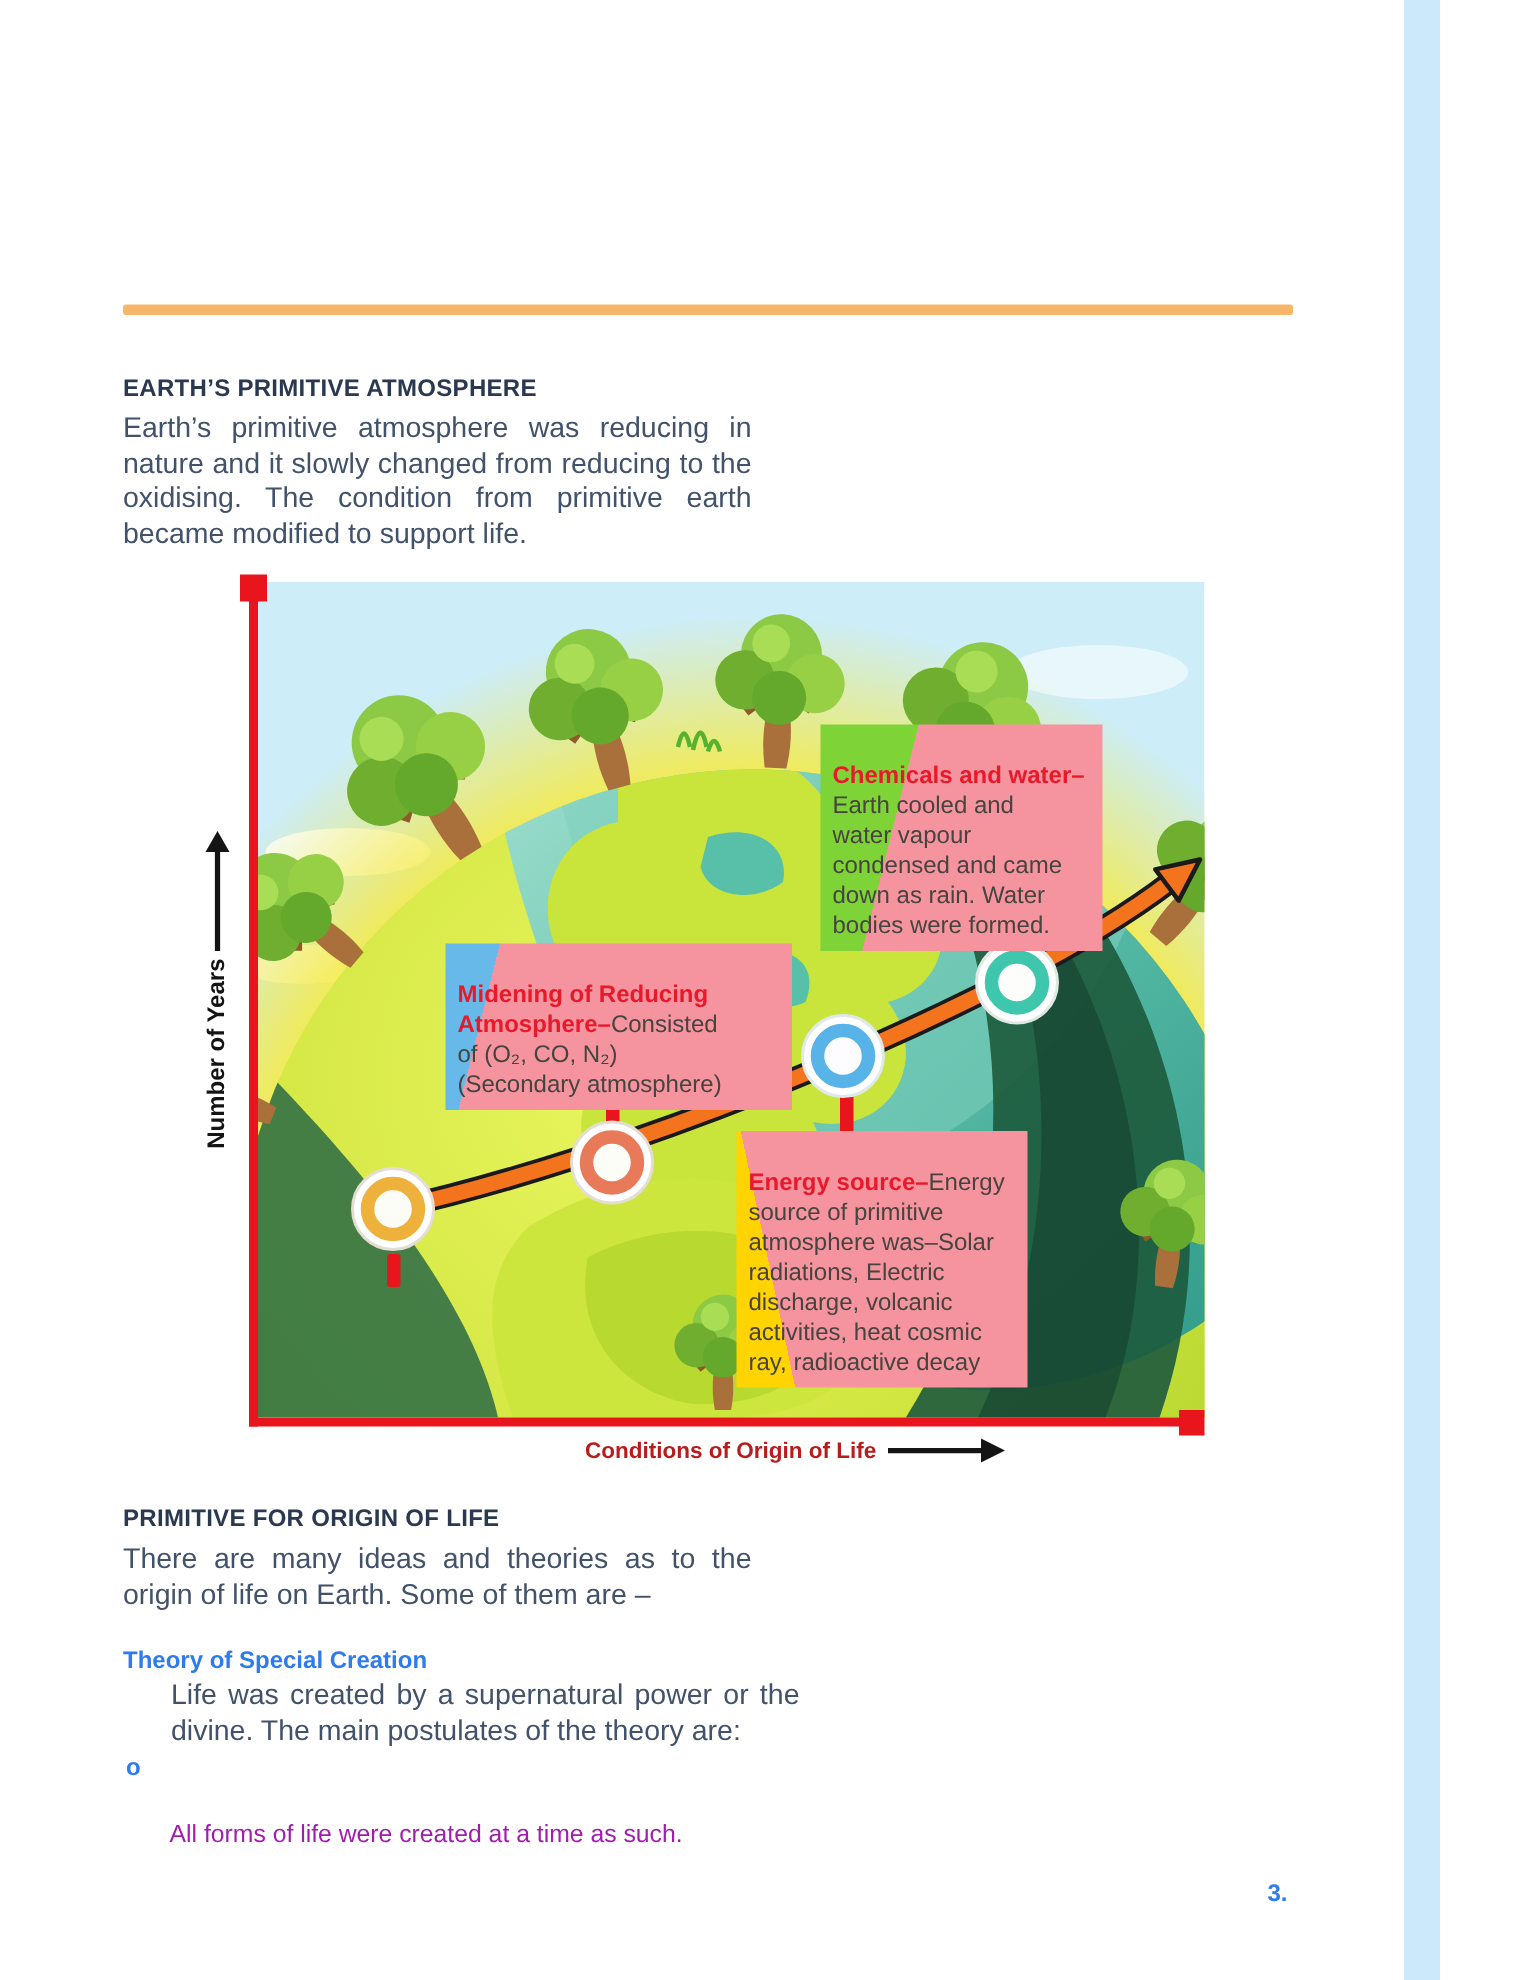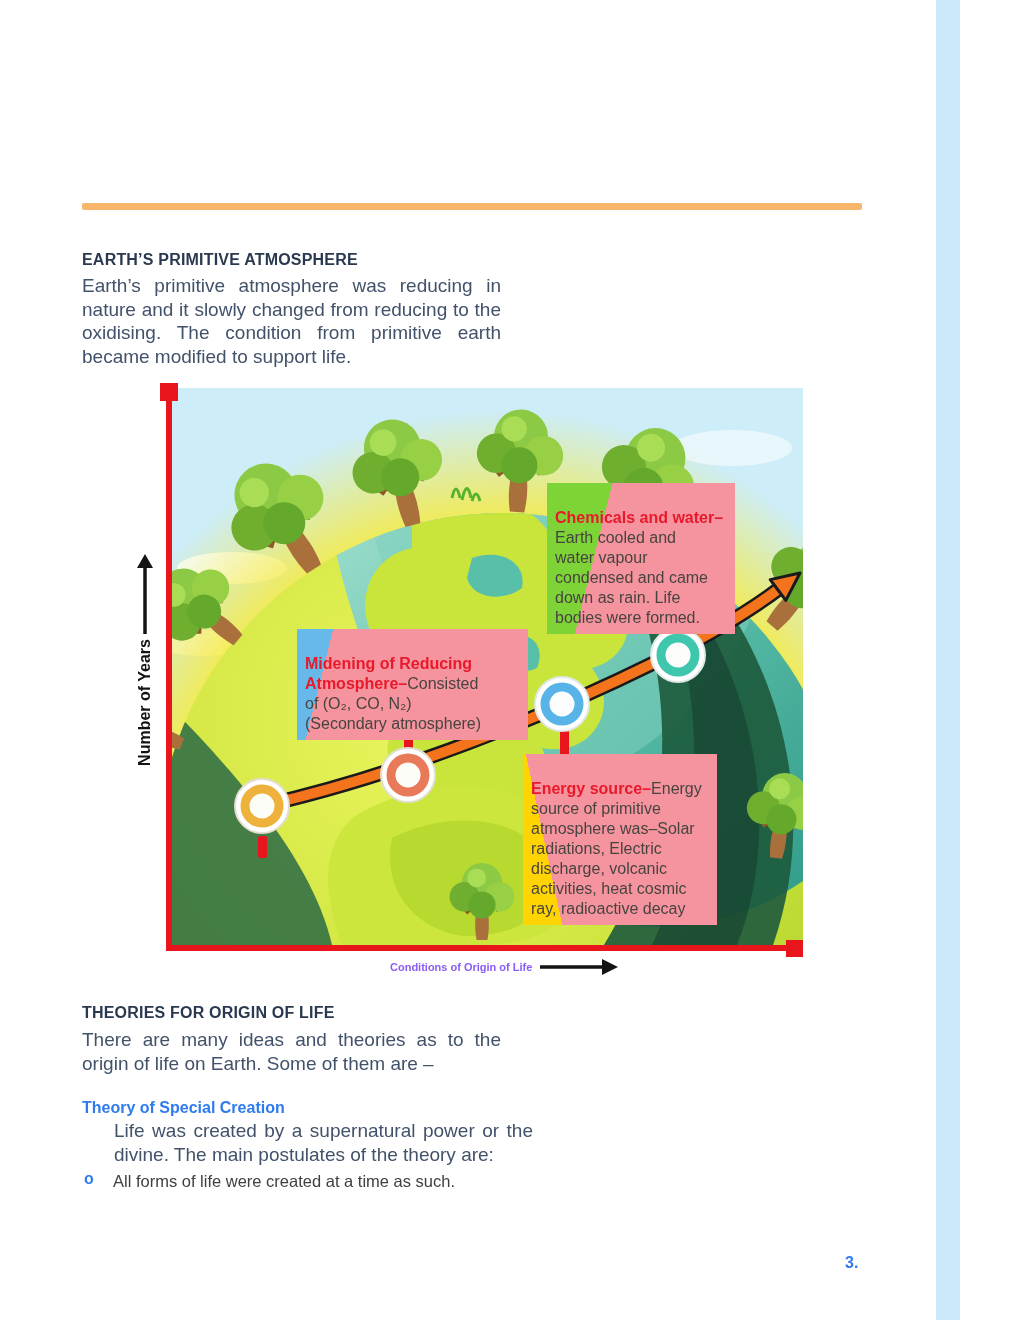--- a/index.html
+++ b/index.html
@@ -53,21 +53,20 @@
     left:387px; top:100px; width:188px; min-height:120px;
     background:linear-gradient(104deg, #7ed337 0 29%, #f5949e 29%);
   }
   .co-midening{
     left:137px; top:246px; width:231px; min-height:89px;
     background:linear-gradient(104deg, #66b9e8 0 14%, #f5949e 14%);
   }
   .co-energy{
     left:331px; top:371px; width:194px; min-height:141px;
     background:linear-gradient(78deg, #ffd400 0 17%, #f5949e 17%);
-    margin-left:32px;
   }
   .co-reducing{
     left:18px; top:468px; width:199px; min-height:91px;
     background:linear-gradient(104deg, #f0613b 0 11%, #f59aa2 11%);
   }
 
   
   .y-axis{
     position:absolute; left:128px; top:554px; width:34px; height:212px;
     display:flex; flex-direction:column; align-items:center;
@@ -77,38 +76,38 @@
     margin-top:3px;
     writing-mode:vertical-rl; transform:rotate(180deg);
     font-size:16px; font-weight:bold; color:#141414; white-space:nowrap;
   }
 
   
   .x-axis{
     position:absolute; left:390px; top:958px;
     display:flex; align-items:center; gap:8px;
   }
-  .x-axis-text{ font-size:11px; font-weight:bold; color:#8b5cf6; white-space:nowrap; }
+  .x-axis-text{ font-size:15px; font-weight:bold; color:#b91c1c; white-space:nowrap; }
 
   
   .sec2-heading{ top:1004px; }
   .sec2-body{ top:1028px; }
   .sub-heading{
     position:absolute; left:82px; top:1099px; width:430px;
     font-size:16px; font-weight:bold; color:#2e7bef;
   }
   .sub-body{ top:1119px;margin-left:32px; }
   .bullet-row{ position:absolute; left:82px; top:1170px; width:419px; }
   .bullet-marker{
     position:absolute; left:2px; top:0;
     color:#2e7bef; font-size:16px; font-weight:bold;
   }
   .bullet-text{
     display:block; padding-left:31px;
-    font-size:16.5px; line-height:23.7px; text-align:justify; color:#404040;
+    font-size:16.5px; line-height:23.7px; text-align:justify; color:#a21caf;margin-top:42px;
   }
   .page-number{
     position:absolute; left:845px; top:1254px;
     color:#2e7bef; font-size:16px; font-weight:bold;
   }
 </style>
 </head>
 <body>
 
 <div class="stripe"></div>
@@ -227,21 +226,21 @@
 
   <div class="axis-square sq-tl"></div>
   <div class="axis-vline"></div>
   <div class="axis-hline"></div>
   <div class="axis-square sq-br"></div>
 
   <div class="callout co-chemicals">
     <span class="callout-title">Chemicals and water–</span><span class="callout-body">Earth cooled and
 water vapour
 condensed and came
-down as rain. Life
+down as rain. Water
 bodies were formed.</span>
   </div>
   <div class="callout co-midening">
     <span class="callout-title">Midening of Reducing Atmosphere–</span><span class="callout-body">Consisted
 of (O₂, CO, N₂)
 (Secondary atmosphere)</span>
   </div>
   <div class="callout co-energy">
     <span class="callout-title">Energy source–</span><span class="callout-body">Energy
 source of primitive
@@ -262,21 +261,21 @@
 </div>
 
 <div class="x-axis">
   <span class="x-axis-text">Conditions of Origin of Life</span>
   <svg width="78" height="18" viewBox="0 0 78 18">
     <line x1="0" y1="9" x2="66" y2="9" stroke="#141414" stroke-width="3.5"></line>
     <polygon points="78,9 62,1 62,17" fill="#141414"></polygon>
   </svg>
 </div>
 
-<h2 class="sec-heading sec2-heading">THEORIES FOR ORIGIN OF LIFE</h2>
+<h2 class="sec-heading sec2-heading">PRIMITIVE FOR ORIGIN OF LIFE</h2>
 <p class="body-par sec2-body">There are many ideas and theories as to the origin of life on Earth. Some of them are –</p>
 
 <h3 class="sub-heading">Theory of Special Creation</h3>
 <p class="body-par sub-body">Life was created by a supernatural power or the divine. The main postulates of the theory are:</p>
 
 <div class="bullet-row">
   <span class="bullet-marker">o</span>
   <span class="bullet-text">All forms of life were created at a time as such.</span>
 </div>
 

